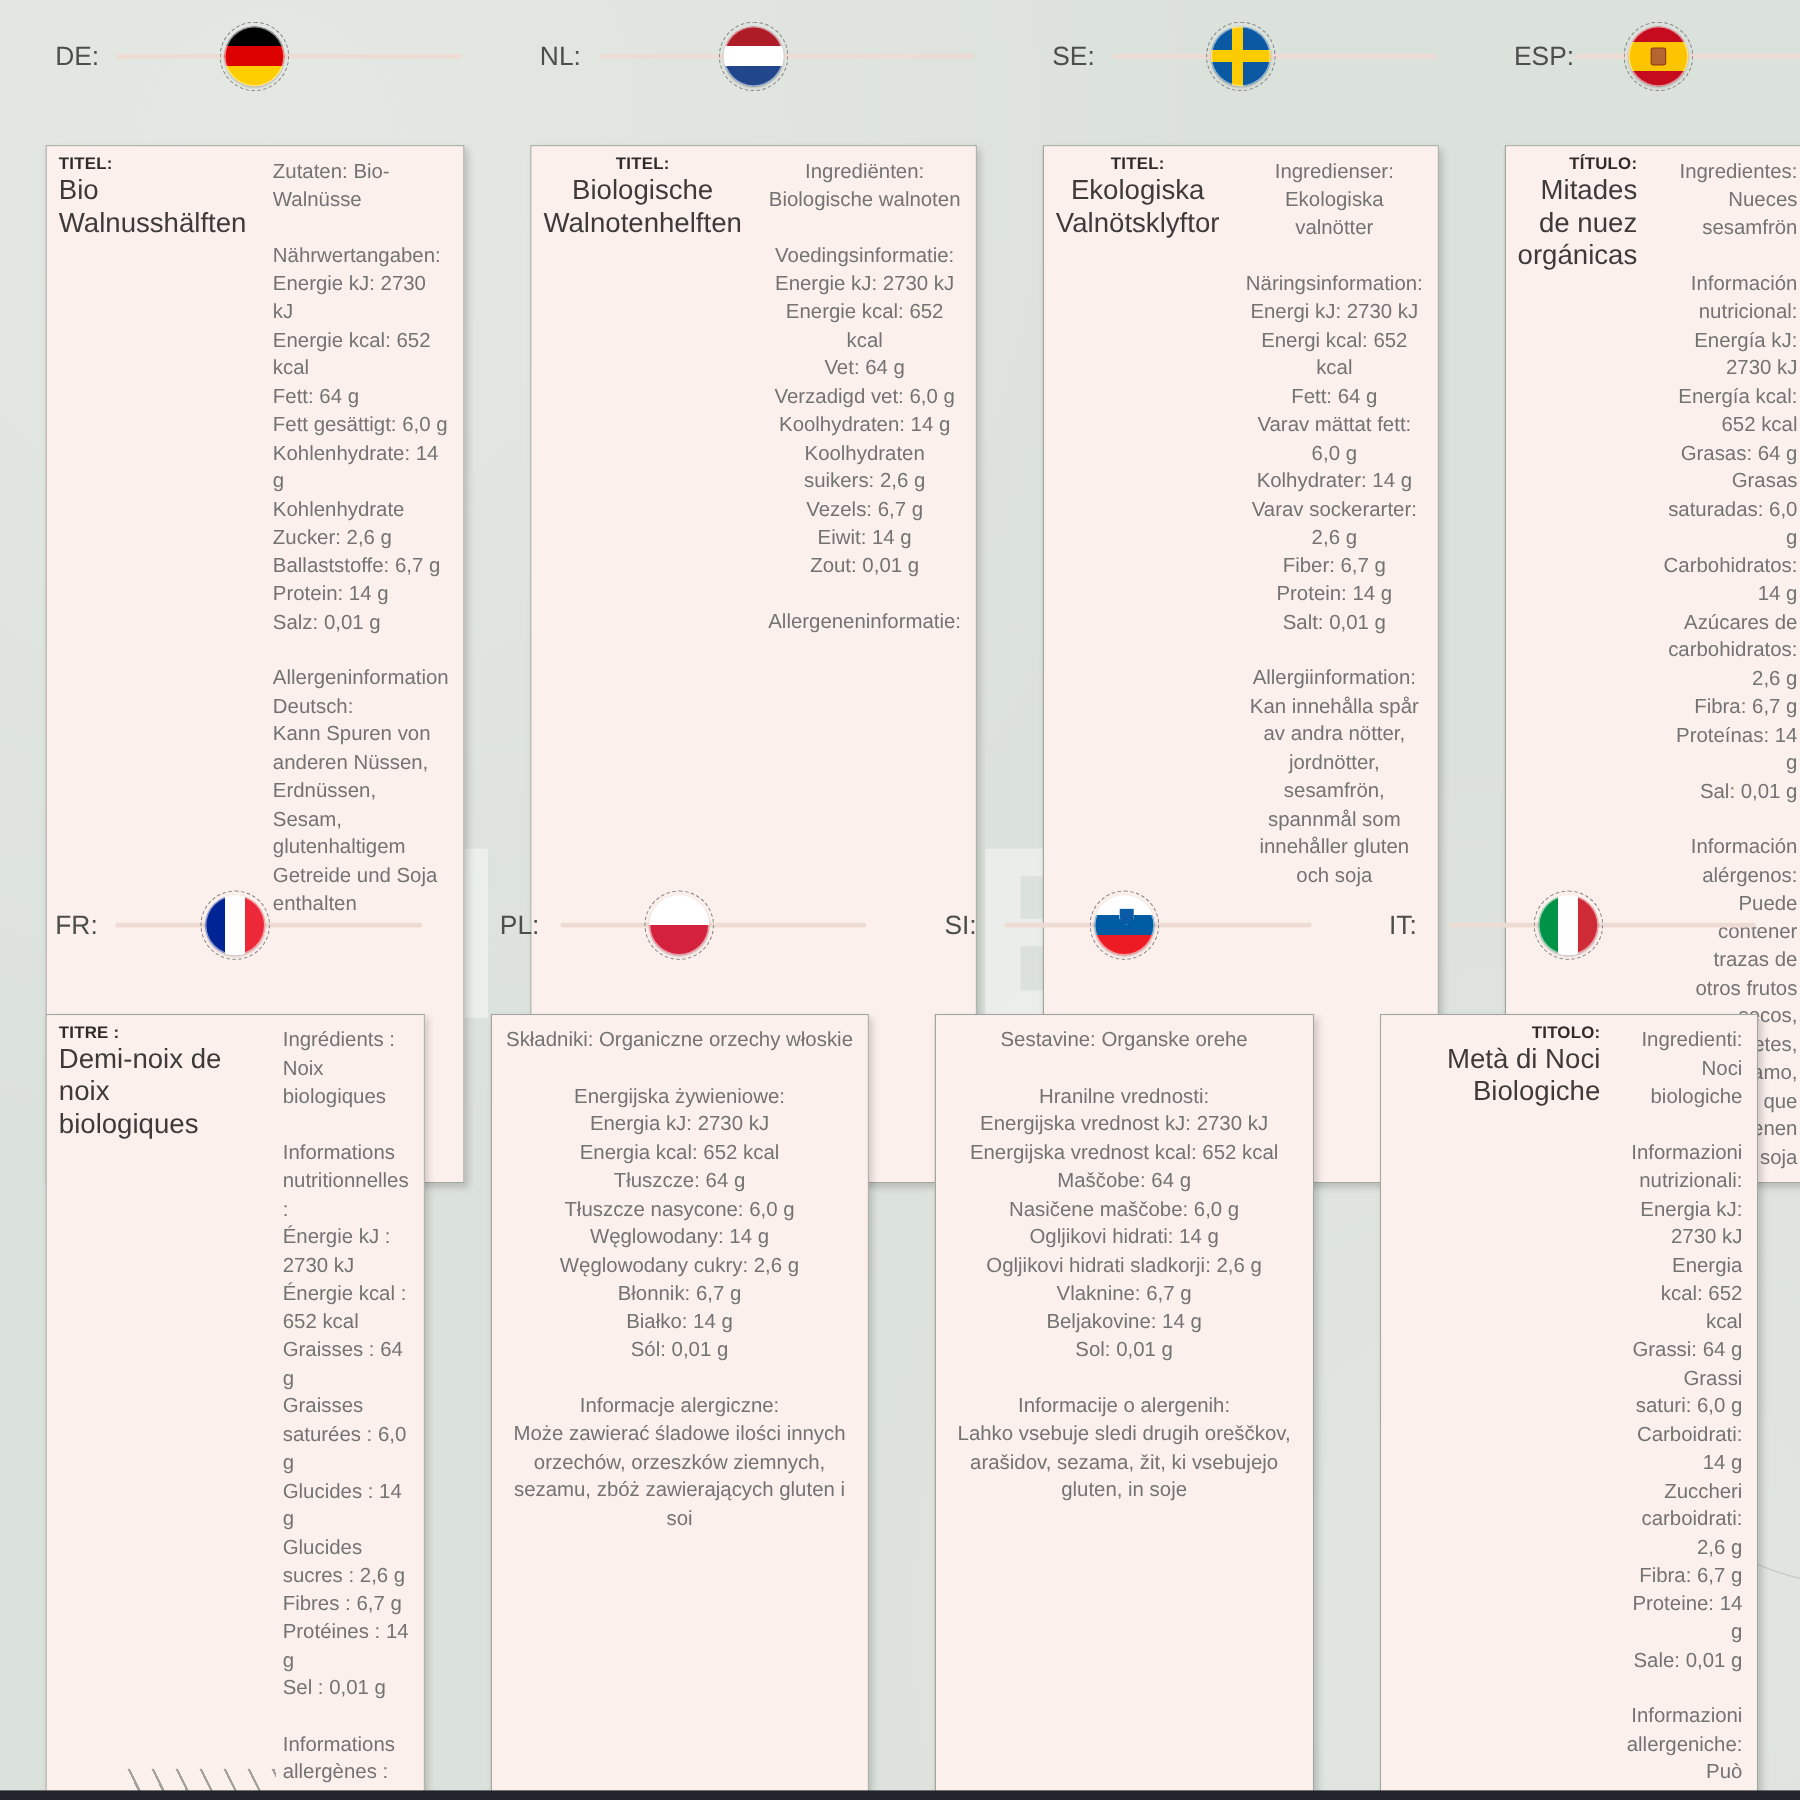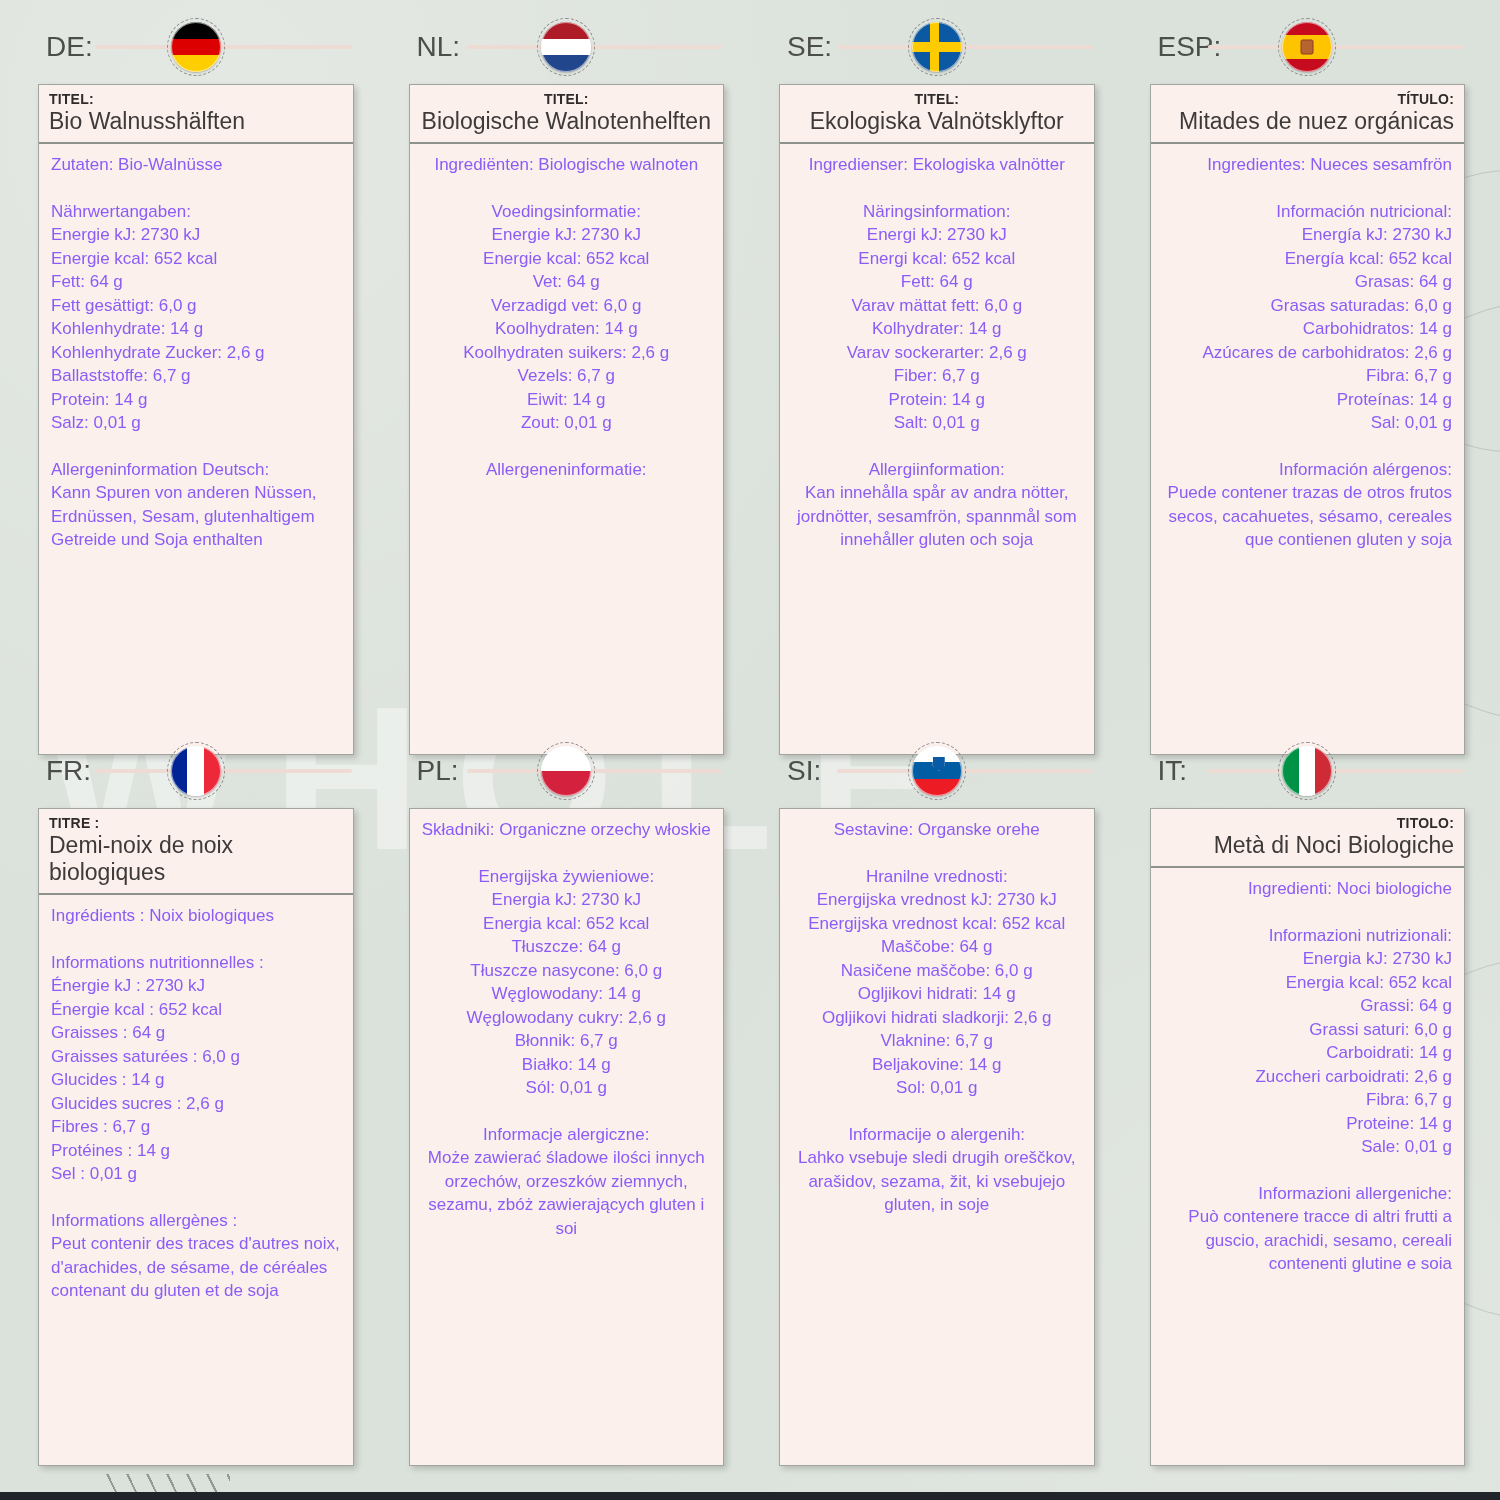--- a/index.html
+++ b/index.html
@@ -20,21 +20,21 @@
   .bottom-bar{position:absolute;left:0;bottom:0;width:100%;height:8px;background:#22242c;z-index:4;}
 
   .row{position:absolute;left:38px;right:35px;display:grid;
     grid-template-columns:repeat(4,1fr);column-gap:55px;z-index:1;}
   .row1{top:20px;height:735px;}
   .row2{top:744px;height:722px;}
 
   .panel{display:flex;flex-direction:column;height:100%;}
   .panel-header{position:relative;height:64px;flex:0 0 64px;}
   .lang-label{position:absolute;left:8px;top:27px;transform:translateY(-50%);
-    font-size:28px;color:#4c4e4c;}
+    font-size:22px;color:#4c4e4c;}
   .header-line{position:absolute;left:58px;right:2px;top:25px;height:4px;
     background:#eedbd3;border-radius:3px;}
   .flag-wrap{position:absolute;left:50%;top:-2px;transform:translateX(-50%);
     width:56px;height:56px;border:1px dashed #8a8a8a;border-radius:50%;
     display:flex;align-items:center;justify-content:center;background:transparent;}
   .flag{width:50px;height:50px;border-radius:50%;overflow:hidden;position:relative;
     box-shadow:inset 0 0 0 1px rgba(255,255,255,.55), 0 1px 2px rgba(0,0,0,.25);}
   .flag-de{background:linear-gradient(180deg,#000 0 33%,#dd0000 33% 66%,#ffce00 66% 100%);}
   .flag-nl{background:linear-gradient(180deg,#ae1c28 0 33%,#ffffff 33% 66%,#21468b 66% 100%);}
   .flag-se{background-image:
@@ -44,26 +44,26 @@
   .es-emblem{position:absolute;left:50%;top:50%;transform:translate(-50%,-50%);
     width:11px;height:13px;background:#b5652f;border:1px solid #8c3b1e;border-radius:2px;}
   .flag-fr{background:linear-gradient(90deg,#002395 0 33%,#ffffff 33% 66%,#ed2939 66% 100%);}
   .flag-pl{background:linear-gradient(180deg,#ffffff 0 50%,#d4213d 50% 100%);}
   .flag-si{background:linear-gradient(180deg,#ffffff 0 33%,#005da4 33% 66%,#ed1c24 66% 100%);}
   .si-shield{position:absolute;left:42%;top:22%;width:12px;height:14px;background:#0b5aa5;
     box-shadow:0 0 0 1px #ffffff;
     clip-path:polygon(0 0,100% 0,100% 62%,50% 100%,0 62%);}
   .flag-it{background:linear-gradient(90deg,#009246 0 33%,#ffffff 33% 66%,#ce2b37 66% 100%);}
 
-  .card{flex:1;display:flex;flex-direction:column;min-height:0;
-    border:1px solid #a0a69f;box-shadow:3px 3px 6px rgba(0,0,0,.18);background:#fcf0ed;}
+  .card{flex:1;display:flex;flex-direction:row;min-height:0;
+    border:1px solid #a0a69f;box-shadow:3px 3px 6px rgba(0,0,0,.18);background:#fcf0ed;margin-top:37px;}
   .card-title{background:#fcf0ed;padding:6px 10px 7px;border-bottom:2px solid #8d928c;}
   .title-label{font-size:14px;font-weight:700;color:#2e2b2a;letter-spacing:.2px;}
   .title-value{font-size:23px;color:#3d3a39;margin-top:1px;}
-  .card-body{flex:1;background:#fcf0ed;padding:9px 12px;color:#8b5cf6;}
+  .card-body{flex:1;background:#fcf0ed;padding:9px 12px;color:#737373;}
   .card-body p{margin:0;font-size:17px;line-height:23.5px;}
   .spacer{height:23px;}
   .align-left .card-title,.align-left .card-body{text-align:left;}
   .align-center .card-title,.align-center .card-body{text-align:center;}
   .align-right .card-title,.align-right .card-body{text-align:right;}
 </style>
 </head>
 <body>
 
 <div class="stage">

